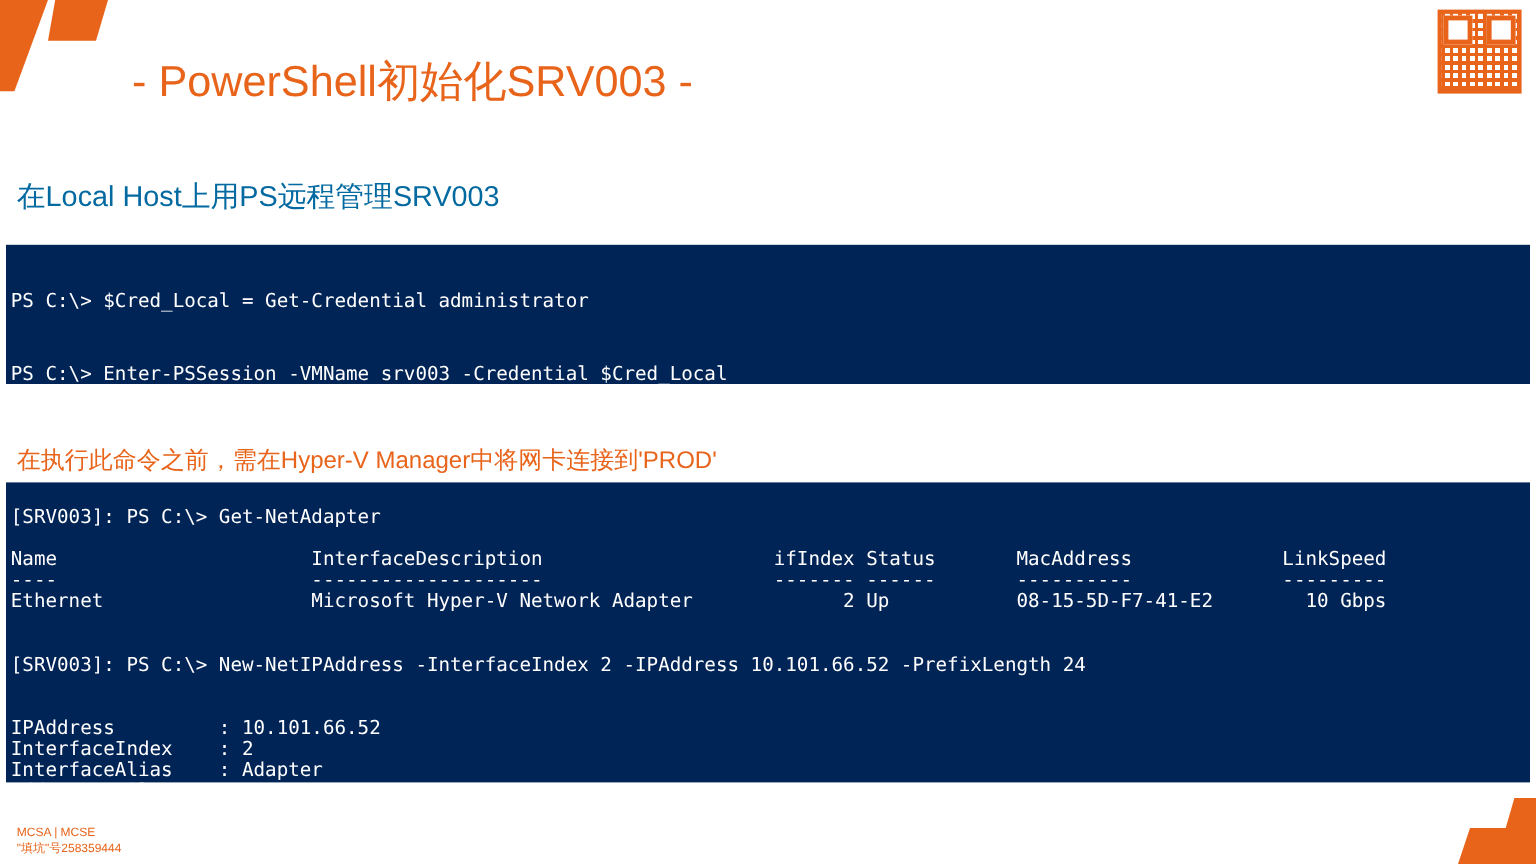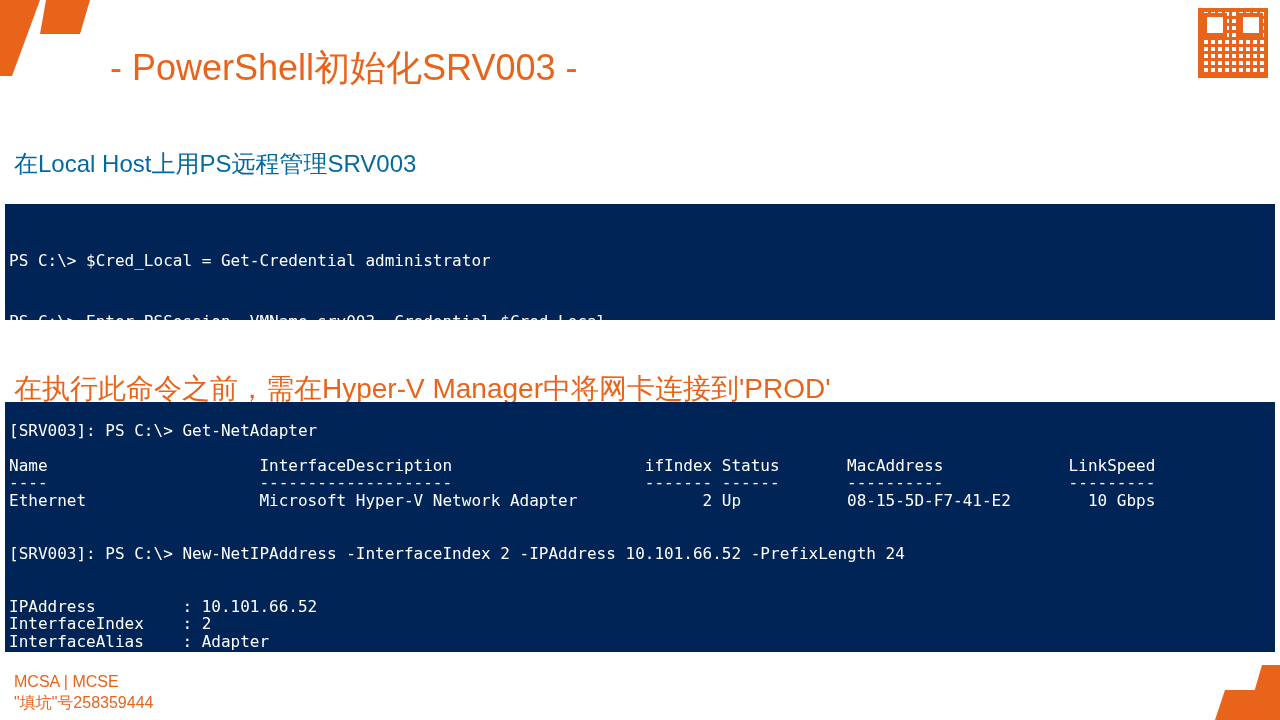--- a/index.html
+++ b/index.html
@@ -53,34 +53,34 @@
     left: 14px;
     color: #0369a1;
     font-size: 24px;
     font-weight: 300;
   }
   .subtitle2 {
     position: absolute;
     top: 370px;
     left: 14px;
     color: #e8641b;
-    font-size: 28px;
+    font-size: 20px;
     font-weight: 300;
   }
   .term1 {
     position: absolute;
     top: 204px;
     left: 5px;
     right: 5px;
     height: 116px;
     background: #012456;
     color: #ffffff;
     font-family: "Lucida Console", Consolas, monospace;
     font-size: 16px;
-    padding: 18px 4px;
+    padding: 8px 4px;
     line-height: 1.6;
     white-space: pre;
   }
   .term1 div { margin-bottom: 10px; }
   .term2 {
     position: absolute;
     top: 402px;
     left: 5px;
     right: 5px;
     height: 250px;
@@ -91,21 +91,21 @@
     padding: 2px 4px;
     line-height: 1.1;
     white-space: pre;
     overflow: hidden;
   }
   .footer {
     position: absolute;
     bottom: 6px;
     left: 14px;
     color: #e8641b;
-    font-size: 16px;
+    font-size: 10px;
     line-height: 1.3;
   }
   .logo-bot {
     position: absolute;
     bottom: 0;
     right: 0;
     width: 90px;
     height: 55px;
   }
   .logo-bot svg { width: 100%; height: 100%; }

